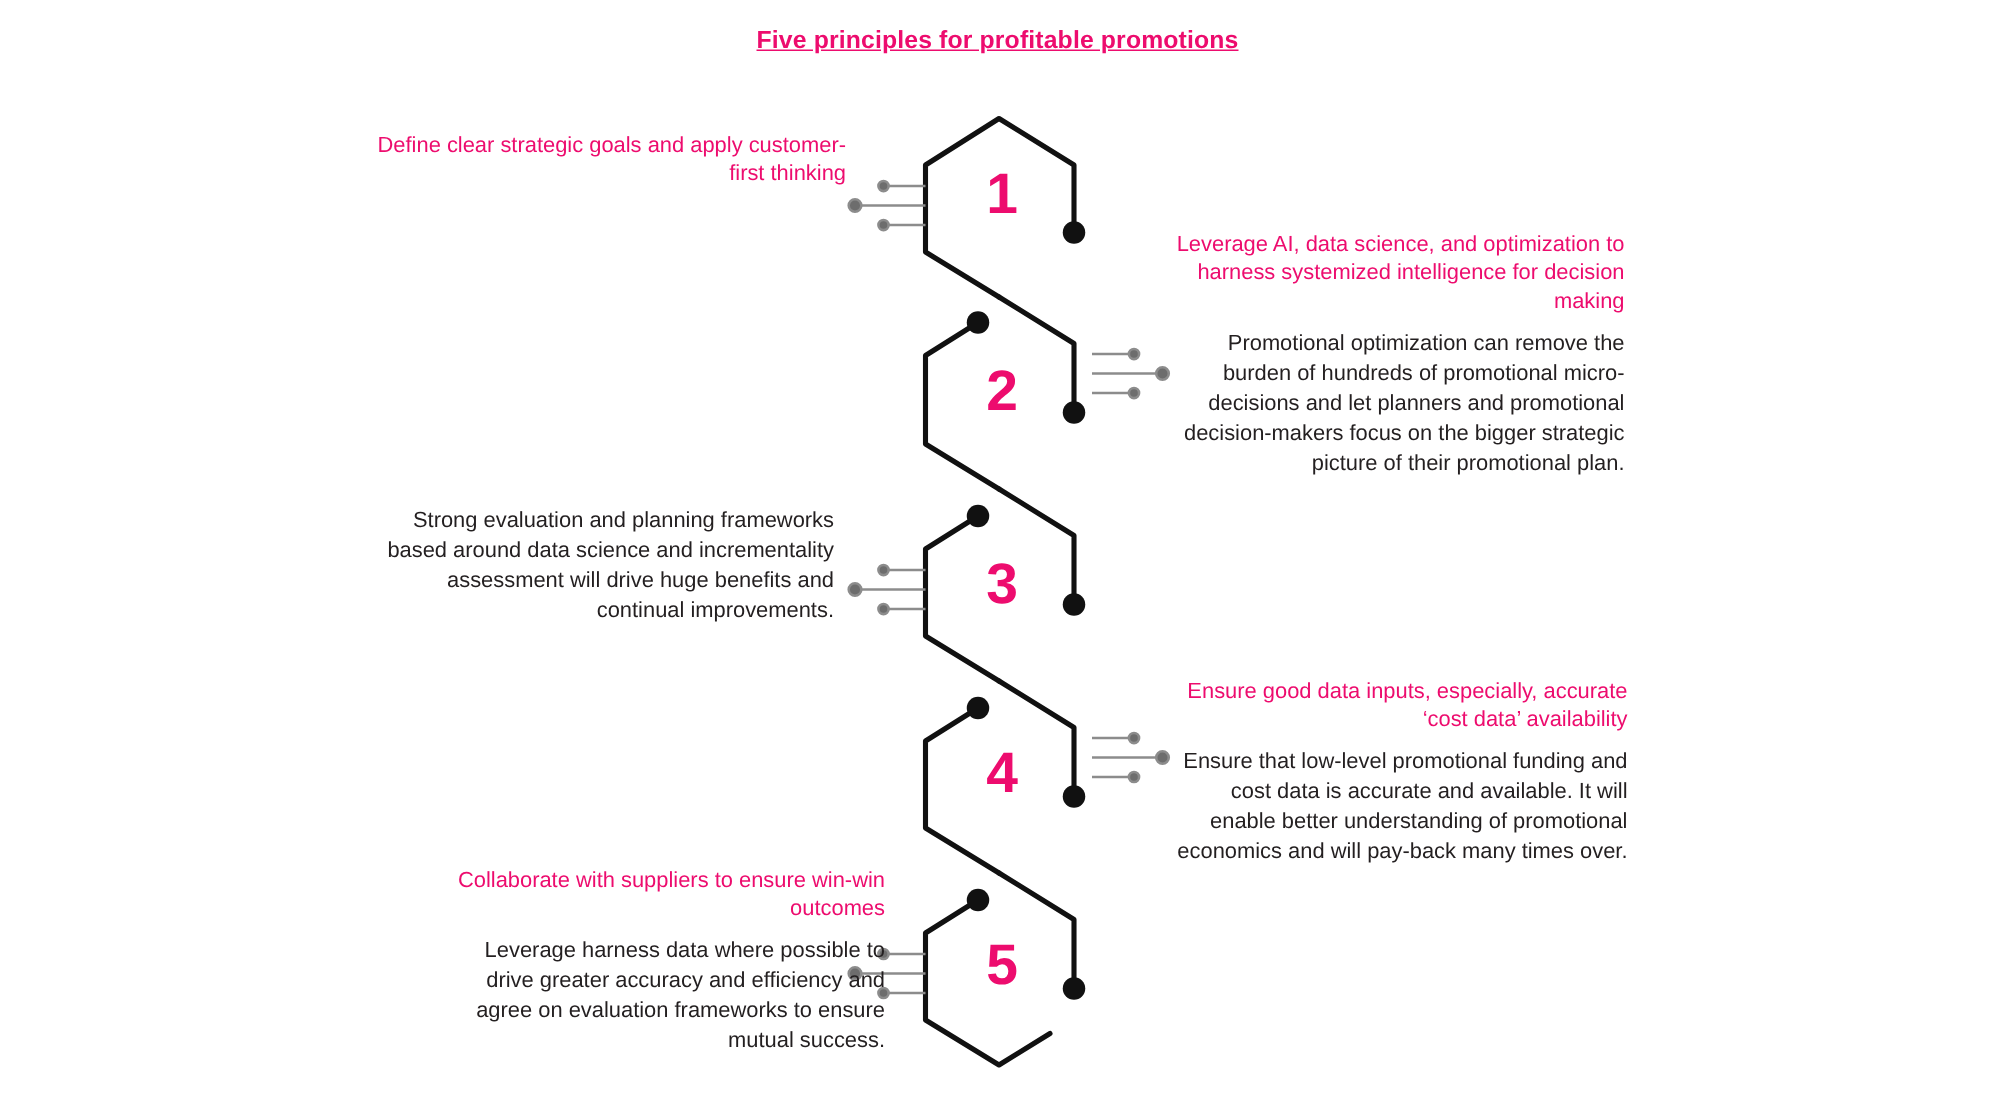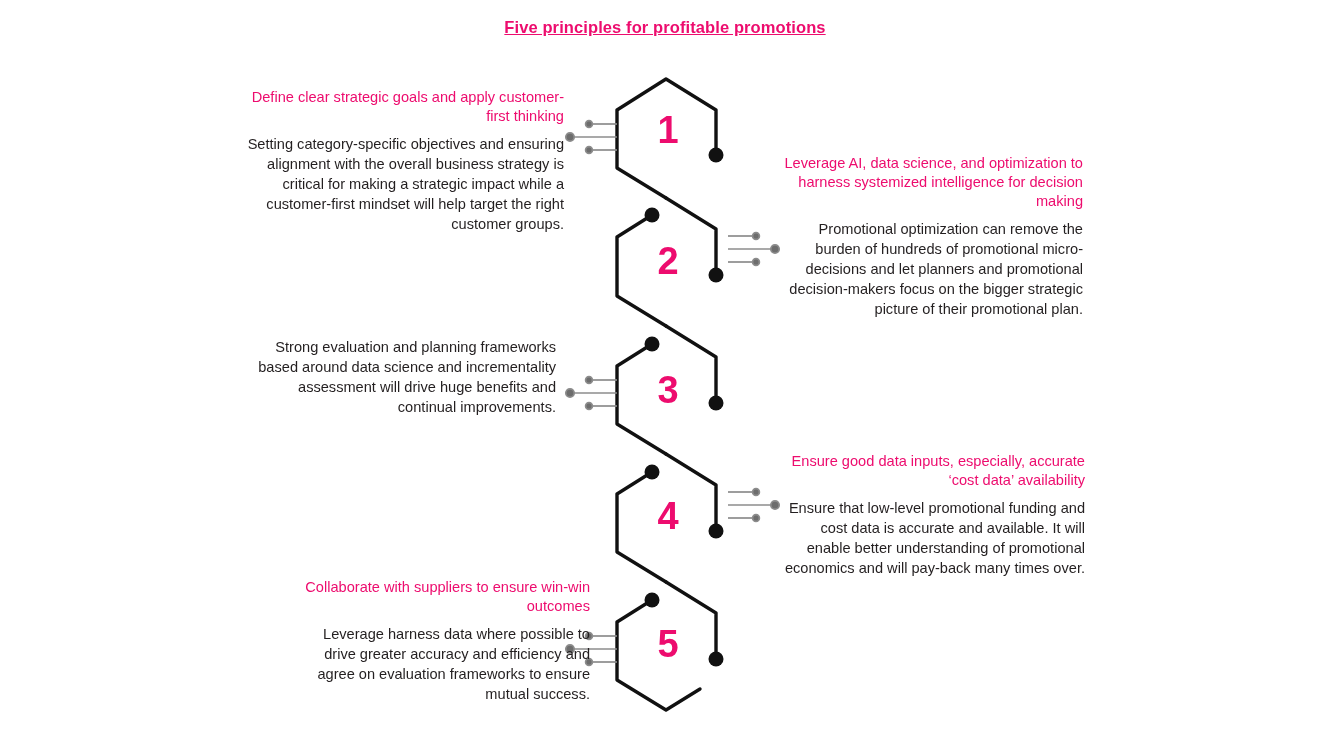--- a/index.html
+++ b/index.html
@@ -174,21 +174,20 @@
 </svg>
 
 <div class="step-num" id="num-1">1</div>
 <div class="step-num" id="num-2">2</div>
 <div class="step-num" id="num-3">3</div>
 <div class="step-num" id="num-4">4</div>
 <div class="step-num" id="num-5">5</div>
 
 <div class="block b-left" id="block-1">
   <p class="head">Define clear strategic goals and apply customer-first thinking</p>
-  <p class="body">Setting category-specific objectives and ensuring alignment with the overall business strategy is critical for making a strategic impact while a customer-first mindset will help target the right customer groups.</p>
 </div>
 
 <div class="block b-right" id="block-2">
   <p class="head">Leverage AI, data science, and optimization to harness systemized intelligence for decision making</p>
   <p class="body">Promotional optimization can remove the burden of hundreds of promotional micro-decisions and let planners and promotional decision-makers focus on the bigger strategic picture of their promotional plan.</p>
 </div>
 
 <div class="block b-left" id="block-3">
   <p class="body">Strong evaluation and planning frameworks based around data science and incrementality assessment will drive huge benefits and continual improvements.</p>
 </div>

